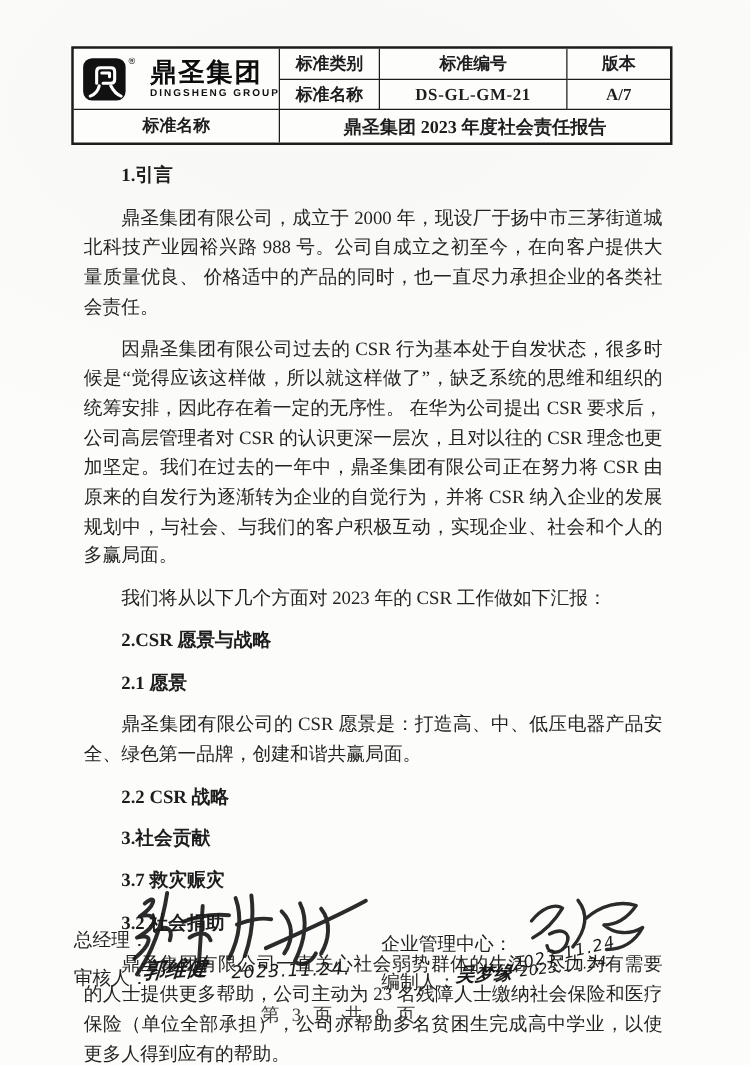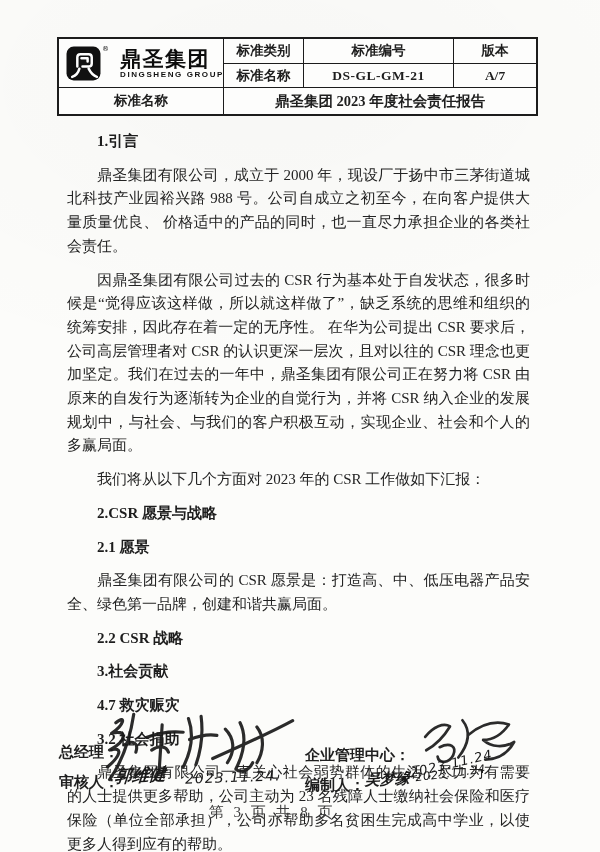--- a/index.html
+++ b/index.html
@@ -53,21 +53,21 @@
   
   .doc-body{
     position:absolute;left:57px;top:120px;width:483px;
     font-size:15px;line-height:23.7px;color:#232323;
     text-align:justify;text-justify:inter-ideograph;
   }
   .doc-body p,.doc-body h3{margin:10px;padding:0;text-indent:2em;font-size:15px;line-height:23.7px;}
   .doc-body h3{font-weight:700;color:#1d1d1d;}
   
   .sig-area{position:absolute;left:57px;top:712px;width:483px;height:88px;font-size:15px;color:#1f1f1f;}
-  .sig-label{position:absolute;white-space:nowrap;font-weight:700;}
+  .sig-label{position:absolute;white-space:nowrap;font-weight:400;}
   .gm-label{left:2px;top:31px;}
   .center-label{left:248px;top:34px;}
   .reviewer-label{left:2px;top:61px;}
   .compiler-label{left:248px;top:64px;}
   .scrawl{position:absolute;}
   .gm-scrawl{left:42px;top:-2px;}
   .center-scrawl{left:352px;top:0px;}
   .hand{
     position:absolute;white-space:nowrap;color:#191919;
     font-family:"DejaVu Sans",sans-serif;font-style:italic;
@@ -124,21 +124,21 @@
   <div class="doc-body">
     <h3>1.引言</h3>
     <p>鼎圣集团有限公司，成立于 2000 年，现设厂于扬中市三茅街道城北科技产业园裕兴路 988 号。公司自成立之初至今，在向客户提供大量质量优良、 价格适中的产品的同时，也一直尽力承担企业的各类社会责任。</p>
     <p>因鼎圣集团有限公司过去的 CSR 行为基本处于自发状态，很多时候是“觉得应该这样做，所以就这样做了”，缺乏系统的思维和组织的统筹安排，因此存在着一定的无序性。 在华为公司提出 CSR 要求后，公司高层管理者对 CSR 的认识更深一层次，且对以往的 CSR 理念也更加坚定。我们在过去的一年中，鼎圣集团有限公司正在努力将 CSR 由原来的自发行为逐渐转为企业的自觉行为，并将 CSR 纳入企业的发展规划中，与社会、与我们的客户积极互动，实现企业、社会和个人的多赢局面。</p>
     <p>我们将从以下几个方面对 2023 年的 CSR 工作做如下汇报：</p>
     <h3>2.CSR 愿景与战略</h3>
     <h3>2.1 愿景</h3>
     <p>鼎圣集团有限公司的 CSR 愿景是：打造高、中、低压电器产品安全、绿色第一品牌，创建和谐共赢局面。</p>
     <h3>2.2 CSR 战略</h3>
     <h3>3.社会贡献</h3>
-    <h3>4.7 救灾赈灾</h3>
+    <h3>3.7 救灾赈灾</h3>
     <h3>3.2 社会捐助</h3>
     <p>鼎圣集团有限公司一直关心社会弱势群体的生活，尽力为有需要的人士提供更多帮助，公司主动为 23 名残障人士缴纳社会保险和医疗保险（单位全部承担），公司亦帮助多名贫困生完成高中学业，以使更多人得到应有的帮助。</p>
   </div>
 
   <div class="sig-area">
 
     <span class="sig-label gm-label">总经理：</span>
 
     <svg class="scrawl gm-scrawl" width="200" height="76" viewBox="0 0 190 72">
       <g fill="none" stroke="#1a1a1a" stroke-width="3" stroke-linecap="round" stroke-linejoin="round" opacity="0.92">

